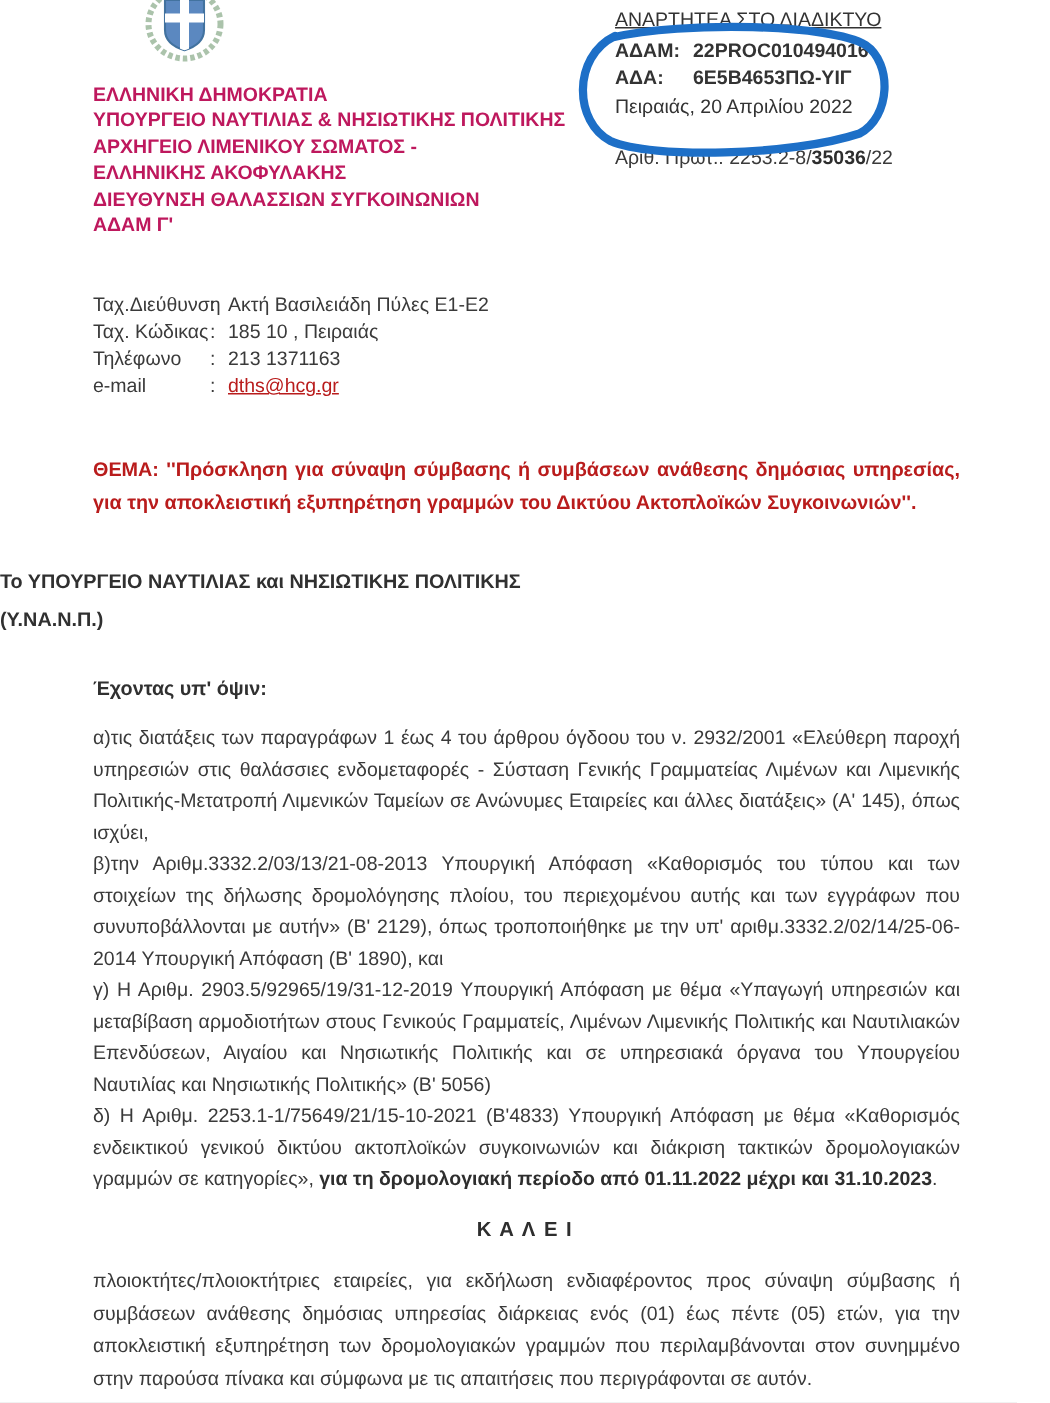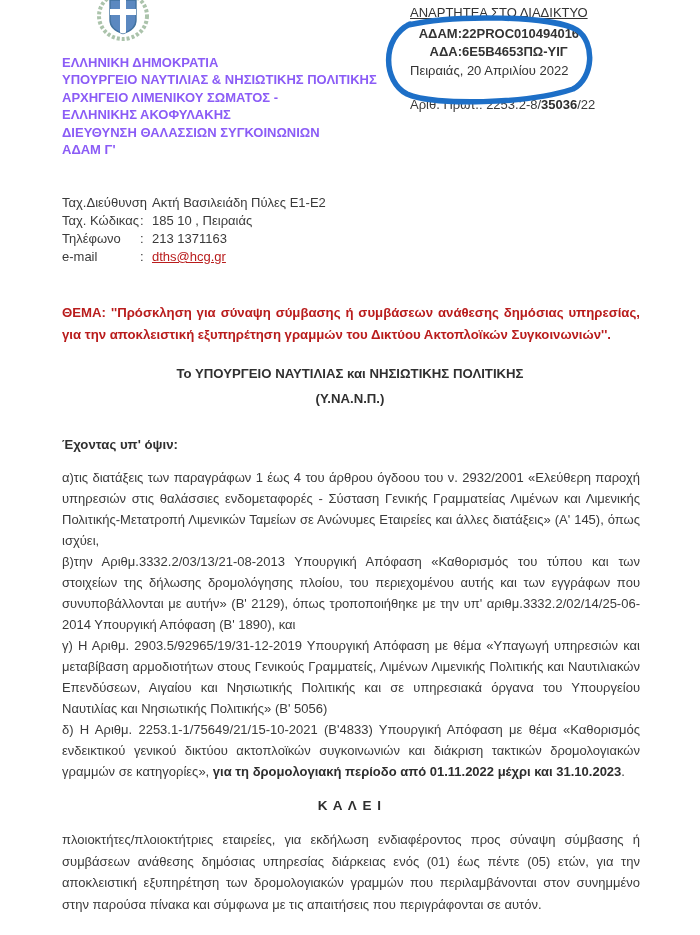--- a/index.html
+++ b/index.html
@@ -7,44 +7,44 @@
     width:700px;height:935px;margin:0 auto;background:#ffffff;
     position:relative;overflow:hidden;
     font-family:"Liberation Sans","DejaVu Sans",sans-serif;
     color:#3a3a3a;-webkit-font-smoothing:antialiased;
   }
   
   .header{position:relative;height:172px;}
   .emblem{position:absolute;left:96px;top:-6px;width:54px;height:50px;}
   .sender{
     position:absolute;left:62px;top:54px;
-    font-weight:bold;font-size:13px;line-height:17.4px;color:#8b5cf6;
+    font-weight:bold;font-size:13px;line-height:17.4px;color:#be185d;
     white-space:nowrap;
   }
   .pub{position:absolute;left:410px;top:4px;font-size:13px;line-height:18px;color:#333;}
   .anartitea{font-weight:normal;text-decoration:underline;margin-bottom:3px;white-space:nowrap;}
   .pub-row{font-weight:bold;white-space:nowrap;}
-  .pub-label{display:inline-block;width:52px;text-align:right;}
+  .pub-label{display:inline-block;width:52px;}
   .place-date{font-weight:normal;margin-top:1px;white-space:nowrap;}
   .protocol{position:absolute;left:410px;top:97px;font-size:13px;white-space:nowrap;color:#3a3a3a;}
   .protocol b{color:#2e2e2e;}
   .oval-svg{position:absolute;left:378px;top:11px;width:224px;height:96px;pointer-events:none;}
   
   .contact{margin:22px 0 0 62px;font-size:13px;line-height:18px;width:360px;}
   .contact-row{display:flex;}
   .c-label{width:78px;flex:none;}
   .c-sep{width:12px;flex:none;}
   .c-value{white-space:nowrap;}
   .email-link{color:#b91c1c;text-decoration:underline;cursor:pointer;}
   
   .subject{
     margin:36px 60px 0 62px;font-size:13.2px;font-weight:bold;
     line-height:21.5px;text-align:justify;color:#b91c1c;
   }
-  .addressee{margin-top:16px;text-align:center;font-weight:bold;font-size:13.2px;line-height:25px;color:#303030;}
+  .addressee{margin-top:30px;font-weight:bold;font-size:13.2px;line-height:25px;color:#303030;}
   .having{margin:26px 0 0 62px;font-weight:bold;font-size:13.2px;color:#303030;}
   .recitals{margin:15px 60px 16px 62px;font-size:13px;line-height:21px;text-align:justify;}
   .recitals p{margin:0;}
   .recitals b{color:#2e2e2e;}
   .kalei{text-align:center;font-weight:bold;font-size:13.5px;letter-spacing:1px;margin-top:12px;color:#2e2e2e;}
   .closing{margin:16px 60px 0 62px;font-size:13px;line-height:21.5px;text-align:justify;}
 </style>
 </head>
 <body>
 

